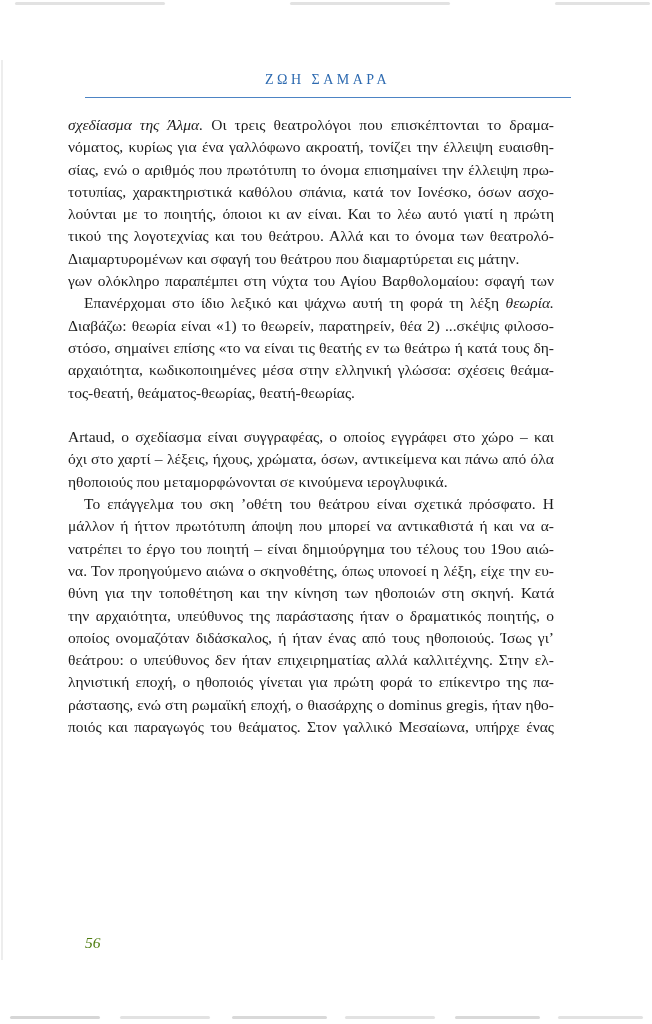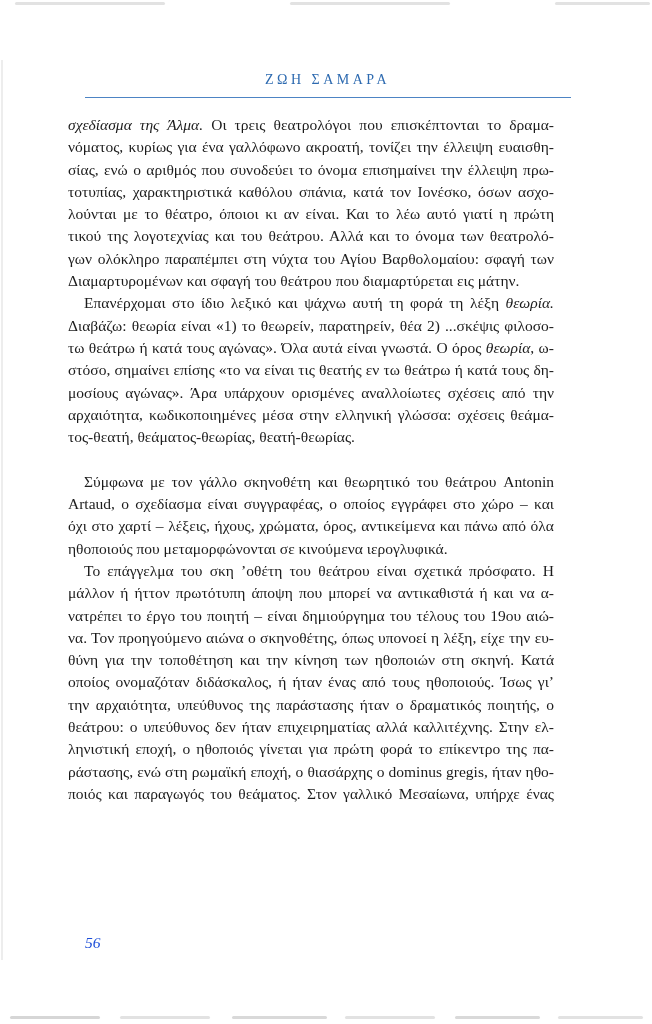--- a/index.html
+++ b/index.html
@@ -68,21 +68,21 @@
   .line.last { text-align-last: left; }
   .line.indent { text-indent: 16px; }
   .line em { font-style: italic; }
   
   .page-number {
     position: absolute;
     left: 85px;
     top: 934px;
     font-size: 15.5px;
     font-style: italic;
-    color: #1d4ed8;
+    color: #4d7c0f;
   }
 </style>
 </head>
 <body>
 
 <div class="page">
 
   <div class="edge-mark" style="left:15px;  top:2px;    width:150px; height:3px;"></div>
   <div class="edge-mark" style="left:290px; top:2px;    width:160px; height:3px;"></div>
   <div class="edge-mark" style="left:555px; top:2px;    width:95px;  height:3px;"></div>
@@ -94,50 +94,47 @@
   <div class="edge-mark" style="left:558px; top:1016px; width:85px;  height:3px;"></div>
   <div class="left-strip"></div>
 
   <div class="running-header" style="color: rgb(45, 106, 176);">ΖΩΗ ΣΑΜΑΡΑ</div>
   <div class="header-rule" style="border-top-color: rgb(77, 132, 196);"></div>
 
   <div class="body-text">
       <div class="para">
         <div class="line"><em>σχεδίασμα της Άλμα.</em><span> Οι τρεις θεατρολόγοι που επισκέπτονται το δραμα-</span></div>
         <div class="line"><span>νόματος, κυρίως για ένα γαλλόφωνο ακροατή, τονίζει την έλλειψη ευαισθη-</span></div>
-        <div class="line"><span>σίας, ενώ ο αριθμός που συνοδεύει το όνομα επισημαίνει την έλλειψη πρω-</span></div>
+        <div class="line"><span>σίας, ενώ ο αριθμός που πρωτότυπη το όνομα επισημαίνει την έλλειψη πρω-</span></div>
         <div class="line"><span>τοτυπίας, χαρακτηριστικά καθόλου σπάνια, κατά τον Ιονέσκο, όσων ασχο-</span></div>
-        <div class="line"><span>λούνται με το θέατρο, όποιοι κι αν είναι. Και το λέω αυτό γιατί η πρώτη</span></div>
+        <div class="line"><span>λούνται με το ποιητής, όποιοι κι αν είναι. Και το λέω αυτό γιατί η πρώτη</span></div>
         <div class="line"><span>τικού της λογοτεχνίας και του θεάτρου. Αλλά και το όνομα των θεατρολό-</span></div>
+        <div class="line last"><span>Διαμαρτυρομένων και σφαγή του θεάτρου που διαμαρτύρεται εις μάτην.</span></div>
         <div class="line"><span>γων ολόκληρο παραπέμπει στη νύχτα του Αγίου Βαρθολομαίου: σφαγή των</span></div>
-        <div class="line last"><span>Διαμαρτυρομένων και σφαγή του θεάτρου που διαμαρτύρεται εις μάτην.</span></div>
       </div>
       <div class="para">
         <div class="line indent"><span>Επανέρχομαι στο ίδιο λεξικό και ψάχνω αυτή τη φορά τη λέξη </span><em>θεωρία.</em></div>
         <div class="line"><span>Διαβάζω: θεωρία είναι «1) το θεωρείν, παρατηρείν, θέα 2) ...σκέψις φιλοσο-</span></div>
-        <div class="line"><span>τω θεάτρω ή κατά τους αγώνας». Όλα αυτά είναι γνωστά. Ο όρος </span><em>θεωρία</em><span>, ω-</span></div>
         <div class="line"><span>στόσο, σημαίνει επίσης «το να είναι τις θεατής εν τω θεάτρω ή κατά τους δη-</span></div>
-        <div class="line"><span>μοσίους αγώνας». Άρα υπάρχουν ορισμένες αναλλοίωτες σχέσεις από την</span></div>
         <div class="line"><span>αρχαιότητα, κωδικοποιημένες μέσα στην ελληνική γλώσσα: σχέσεις θεάμα-</span></div>
         <div class="line last"><span>τος-θεατή, θεάματος-θεωρίας, θεατή-θεωρίας.</span></div>
       </div>
       <div class="para space-before">
-        <div class="line indent"><span>Σύμφωνα με τον γάλλο σκηνοθέτη και θεωρητικό του θεάτρου Antonin</span></div>
         <div class="line"><span>Artaud, ο σχεδίασμα είναι συγγραφέας, ο οποίος εγγράφει στο χώρο – και</span></div>
-        <div class="line"><span>όχι στο χαρτί – λέξεις, ήχους, χρώματα, όρος, αντικείμενα και πάνω από όλα</span></div>
+        <div class="line"><span>όχι στο χαρτί – λέξεις, ήχους, χρώματα, όσων, αντικείμενα και πάνω από όλα</span></div>
         <div class="line last"><span>ηθοποιούς που μεταμορφώνονται σε κινούμενα ιερογλυφικά.</span></div>
       </div>
       <div class="para">
         <div class="line indent"><span>Το επάγγελμα του σκη ’οθέτη του θεάτρου είναι σχετικά πρόσφατο. Η</span></div>
         <div class="line"><span>μάλλον ή ήττον πρωτότυπη άποψη που μπορεί να αντικαθιστά ή και να α-</span></div>
         <div class="line"><span>νατρέπει το έργο του ποιητή – είναι δημιούργημα του τέλους του 19ου αιώ-</span></div>
         <div class="line"><span>να. Τον προηγούμενο αιώνα ο σκηνοθέτης, όπως υπονοεί η λέξη, είχε την ευ-</span></div>
         <div class="line"><span>θύνη για την τοποθέτηση και την κίνηση των ηθοποιών στη σκηνή. Κατά</span></div>
+        <div class="line"><span>την αρχαιότητα, υπεύθυνος της παράστασης ήταν ο δραματικός ποιητής, ο</span></div>
         <div class="line"><span>οποίος ονομαζόταν διδάσκαλος, ή ήταν ένας από τους ηθοποιούς. Ίσως γι’</span></div>
-        <div class="line"><span>την αρχαιότητα, υπεύθυνος της παράστασης ήταν ο δραματικός ποιητής, ο</span></div>
         <div class="line"><span>θεάτρου: ο υπεύθυνος δεν ήταν επιχειρηματίας αλλά καλλιτέχνης. Στην ελ-</span></div>
         <div class="line"><span>ληνιστική εποχή, ο ηθοποιός γίνεται για πρώτη φορά το επίκεντρο της πα-</span></div>
         <div class="line"><span>ράστασης, ενώ στη ρωμαϊκή εποχή, ο θιασάρχης ο dominus gregis, ήταν ηθο-</span></div>
         <div class="line"><span>ποιός και παραγωγός του θεάματος. Στον γαλλικό Μεσαίωνα, υπήρχε ένας</span></div>
       </div>
     </div>
 
   <div class="page-number">56</div>
 
 </div>

